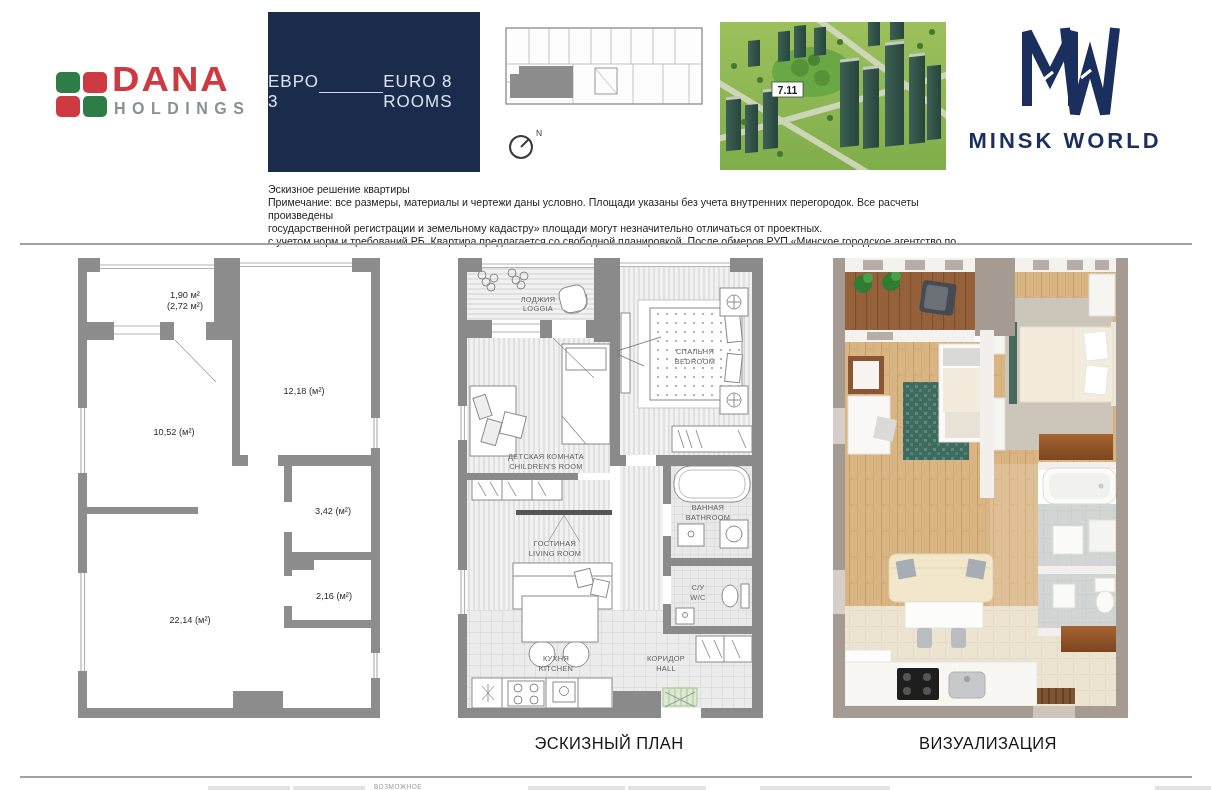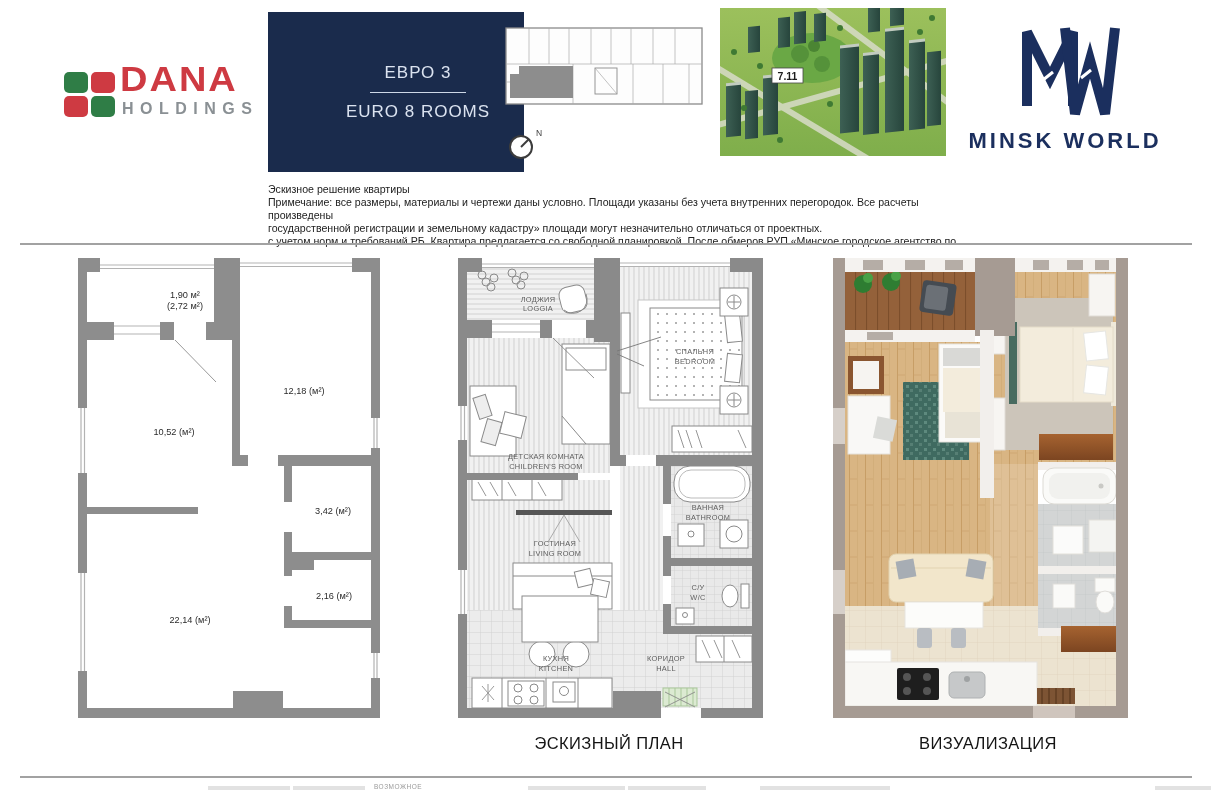--- a/index.html
+++ b/index.html
@@ -1,32 +1,32 @@
 <!DOCTYPE html>
 <html><head>
 <meta charset="utf-8">
 <style>
   html,body{margin:0;padding:0;background:#ffffff;}
   .page{position:relative;width:1211px;height:790px;background:#fff;overflow:hidden;
         font-family:"Liberation Sans",sans-serif;}
   .abs{position:absolute;}
 
   
-  .dana{left:64px;top:62px;width:200px;height:70px;padding-left:48px;}
+  .dana{left:56px;top:62px;width:200px;height:70px;padding-left:48px;}
   .dana-squares{position:absolute;left:0;top:10px;width:52px;height:46px;display:grid;
      grid-template-columns:24px 24px;grid-template-rows:21px 21px;gap:3px;}
   .sq{border-radius:5px;}
   .dana-name{position:absolute;left:56px;top:-4px;font-size:38px;font-weight:bold;
      letter-spacing:2px;color:#ce3a42;transform:scaleY(.92);}
   .dana-sub{position:absolute;left:58px;top:38px;font-size:16px;font-weight:bold;
      letter-spacing:6.5px;color:#8a9094;}
 
   
   .card{left:268px;top:12px;width:212px;height:160px;background:#1a2b4c;color:#dbe3f0;
-     display:flex;flex-direction:column;align-items:center;justify-content:center;padding-left:44px;}
+     display:flex;flex-direction:row;align-items:center;justify-content:center;}
   .card .t{font-size:17px;letter-spacing:1px;}
   .card .rule{width:96px;height:1px;background:#cdd7e6;margin:9px 0;}
 
   
   .mw{left:985px;top:18px;width:160px;height:140px;text-align:center;}
   .mw-text{position:absolute;left:-20px;top:110px;width:200px;font-size:22px;font-weight:bold;
      letter-spacing:3px;color:#1b2f5e;white-space:nowrap;}
 
   
   .disc{left:268px;top:183px;width:705px;font-size:10.6px;line-height:12.9px;color:#222;}
@@ -89,21 +89,21 @@
       <rect x="16" y="46" width="54" height="32" fill="#8d8d8d"></rect>
       <rect x="7" y="54" width="9" height="24" fill="#8d8d8d"></rect>
       <g>
         <circle cx="18" cy="127" r="11" fill="#fff" stroke="#3c3c3c" stroke-width="2"></circle>
         <line x1="18" y1="127" x2="26" y2="119" stroke="#3c3c3c" stroke-width="2"></line>
         <text x="33" y="116" font-size="8.5" fill="#3c3c3c">N</text>
       </g>
     </svg>
   </div>
 
-  <div class="abs" style="left:720px;top:8px;width:226px;height:127px">
+  <div class="abs" style="left:720px;top:22px;width:226px;height:127px">
     <svg width="226" height="148" viewBox="0 0 226 148">
       <defs>
         <linearGradient id="grass" x1="0" y1="0" x2="0" y2="1">
           <stop offset="0" stop-color="#9cc05c"></stop>
             <stop offset="1" stop-color="#7fae4b"></stop>
         </linearGradient>
         <linearGradient id="bldg" x1="0" y1="0" x2="1" y2="0">
           <stop offset="0" stop-color="#3d6054"></stop>
             <stop offset="1" stop-color="#27453c"></stop>
         </linearGradient>

